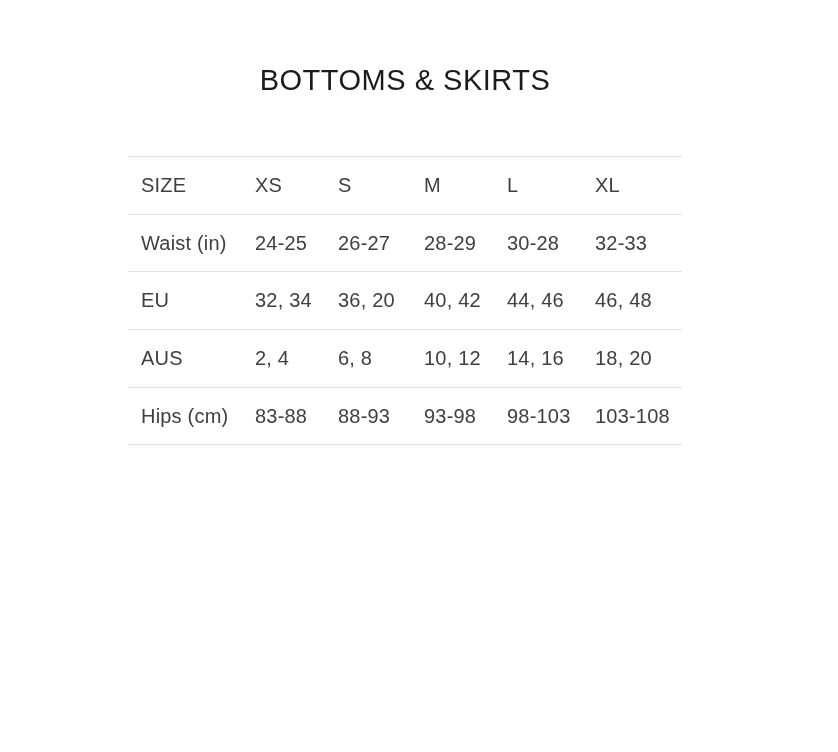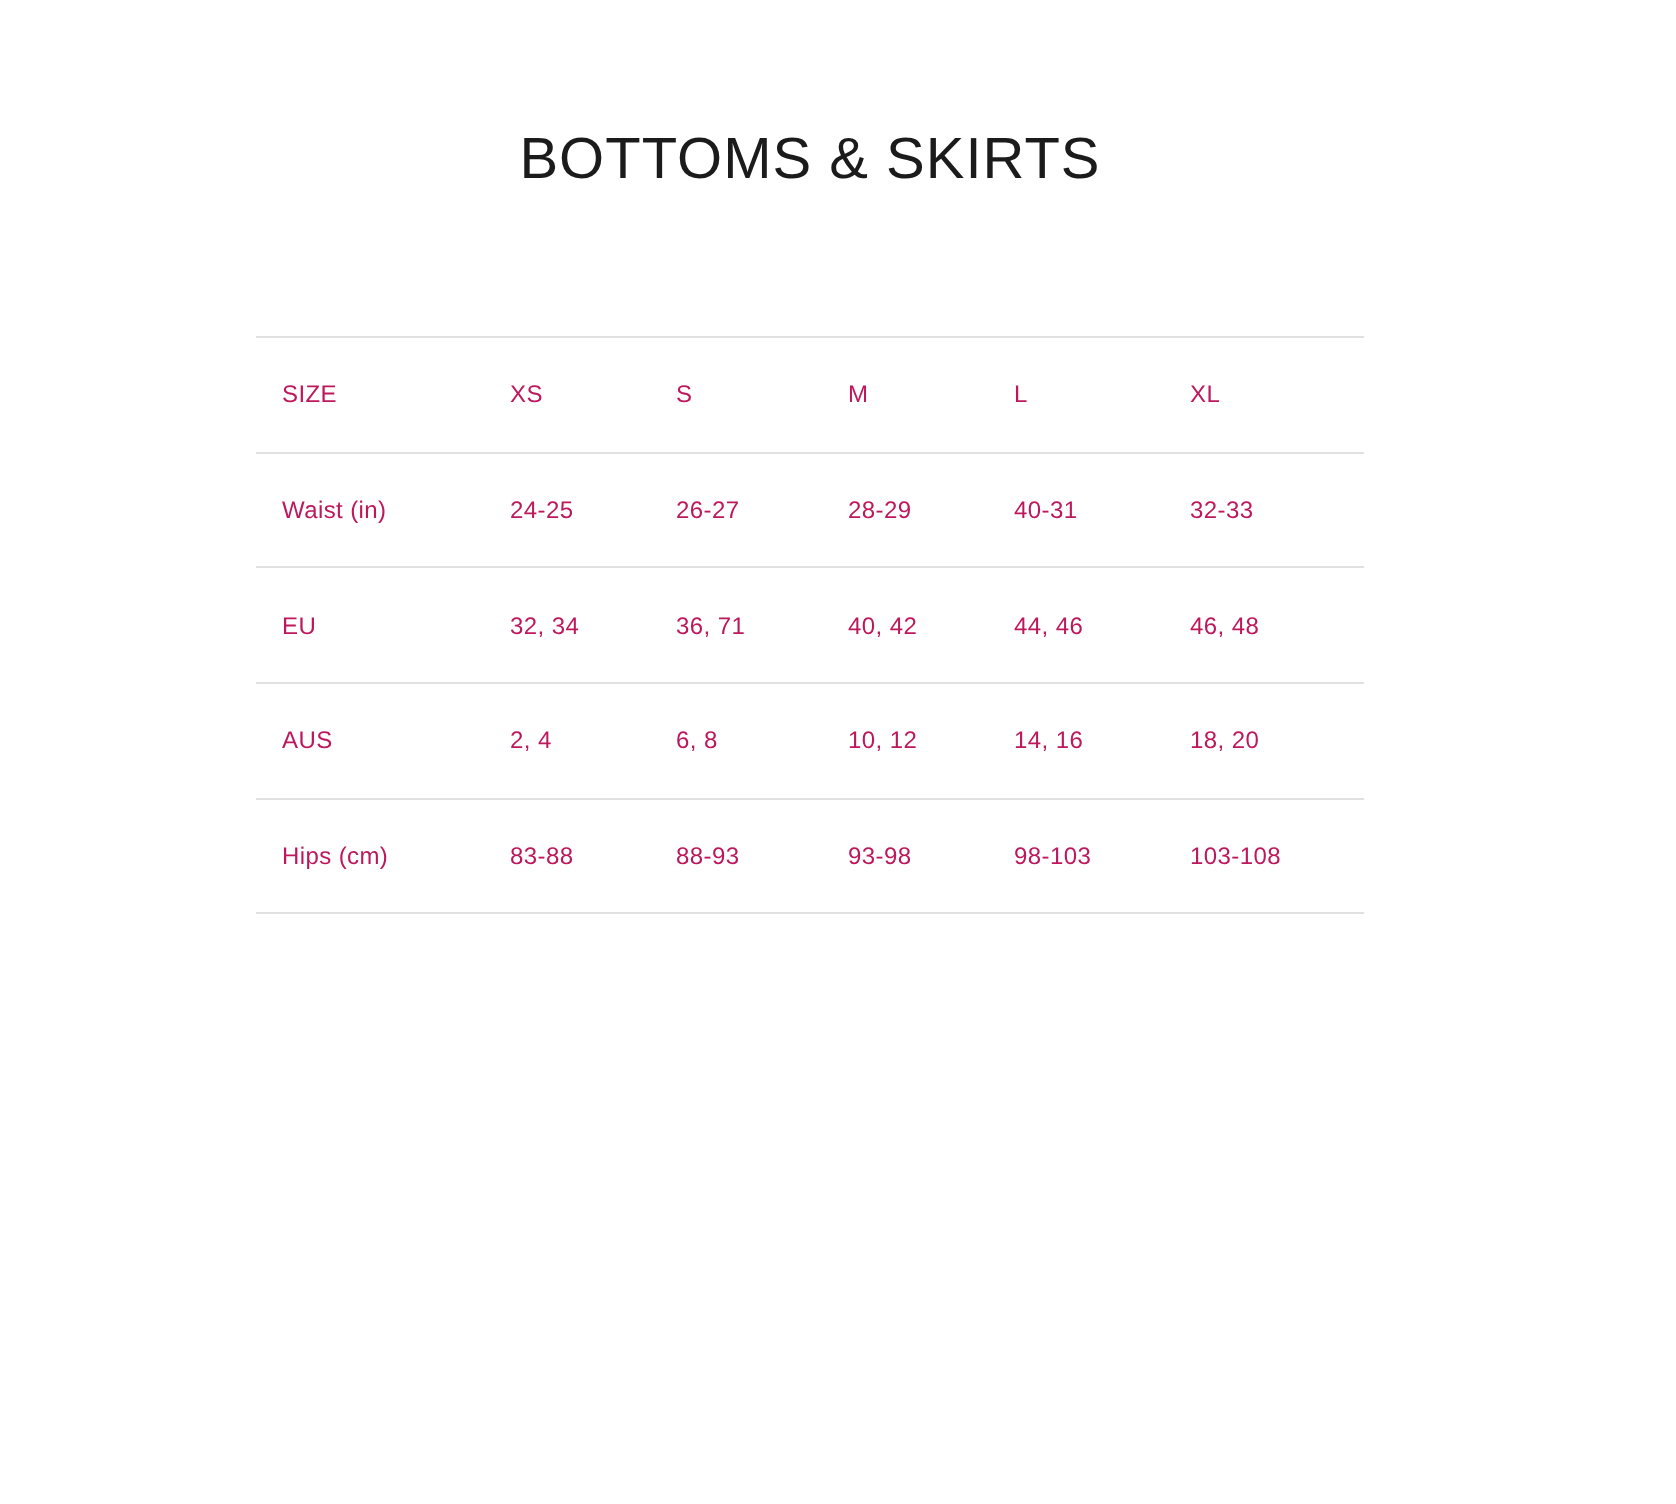--- a/index.html
+++ b/index.html
@@ -17,27 +17,27 @@
     text-align: center;
     font-size: 29px;
     font-weight: 400;
     letter-spacing: 0.5px;
     color: #1b1b1b;
     font-family: "Liberation Sans", sans-serif;
   }
 
   table.size-chart {
     position: absolute;
-    left: 128px; top: 168px;
+    left: 128px; top: 156px;
     width: 554px;
     border-collapse: collapse;
     table-layout: fixed;
     border-top: 1px solid #e1e1e1;
-    color: #be185d;
-    font-size: 12px;
+    color: #404040;
+    font-size: 20px;
     letter-spacing: 0.2px;
   }
   table.size-chart th,
   table.size-chart td {
     font-weight: 400;
     text-align: left;
     vertical-align: middle;
     height: 56.7px;
     padding: 0;
     border-bottom: 1px solid #e1e1e1;
@@ -72,27 +72,27 @@
         <th>L</th>
         <th>XL</th>
       </tr>
     </thead>
     <tbody>
       <tr>
         <td class="label-col">Waist (in)</td>
         <td>24-25</td>
         <td>26-27</td>
         <td>28-29</td>
-        <td>40-31</td>
+        <td>30-28</td>
         <td>32-33</td>
       </tr>
       <tr>
         <td class="label-col">EU</td>
         <td>32, 34</td>
-        <td>36, 71</td>
+        <td>36, 20</td>
         <td>40, 42</td>
         <td>44, 46</td>
         <td>46, 48</td>
       </tr>
       <tr>
         <td class="label-col">AUS</td>
         <td>2, 4</td>
         <td>6, 8</td>
         <td>10, 12</td>
         <td>14, 16</td>

